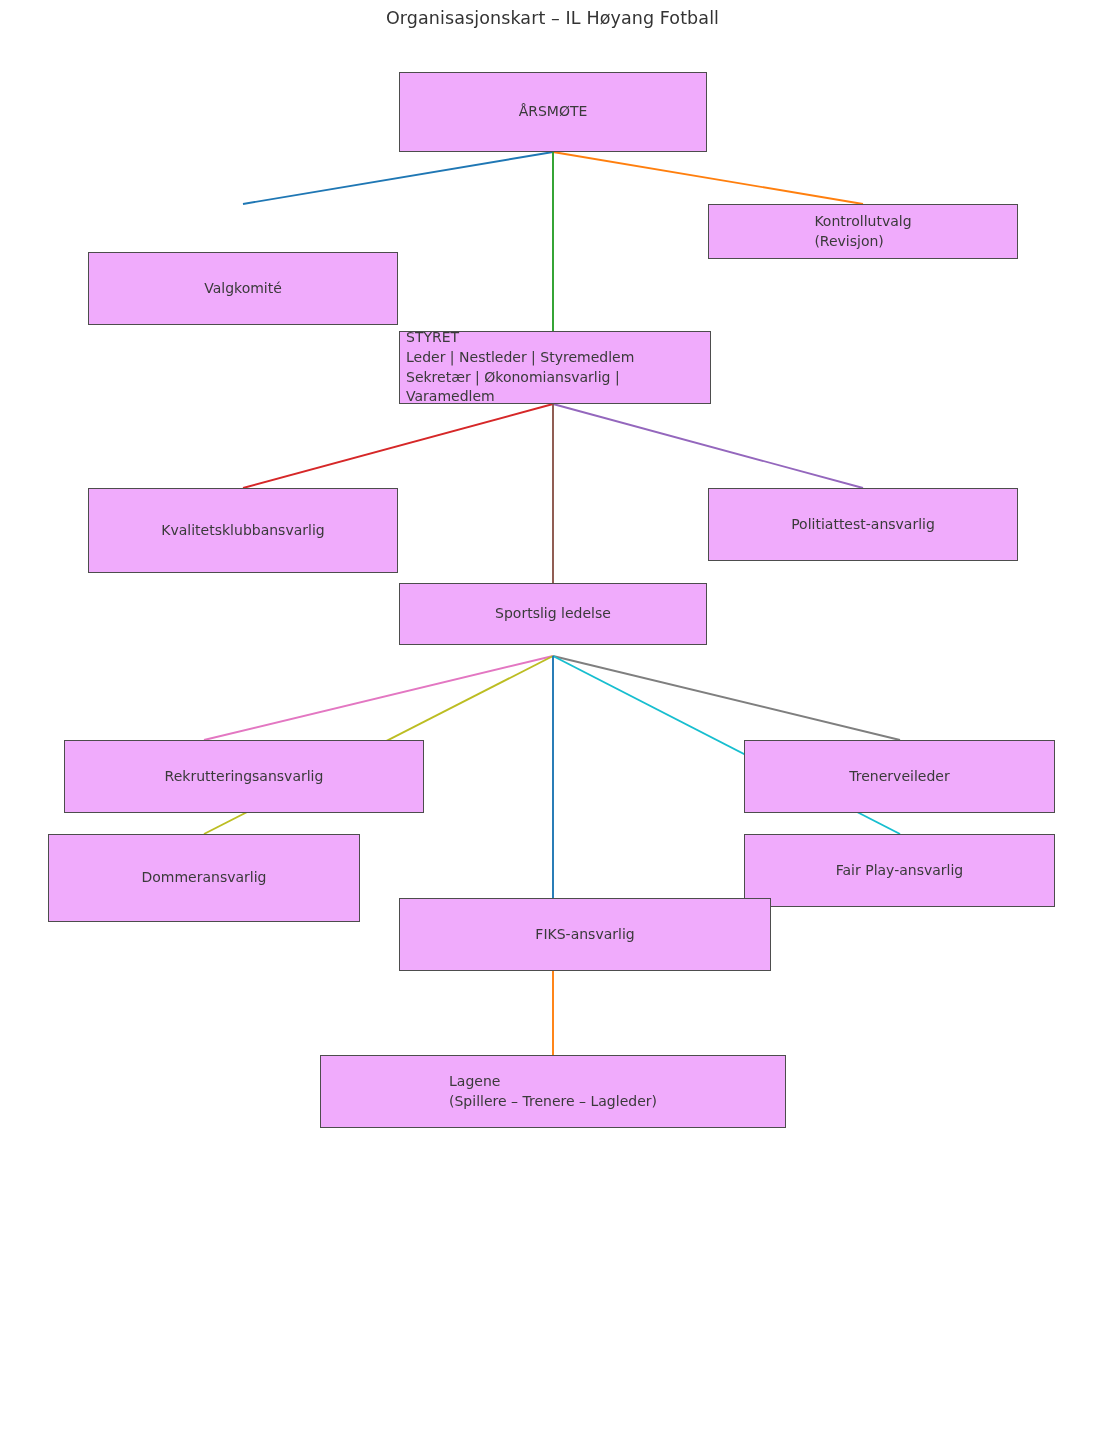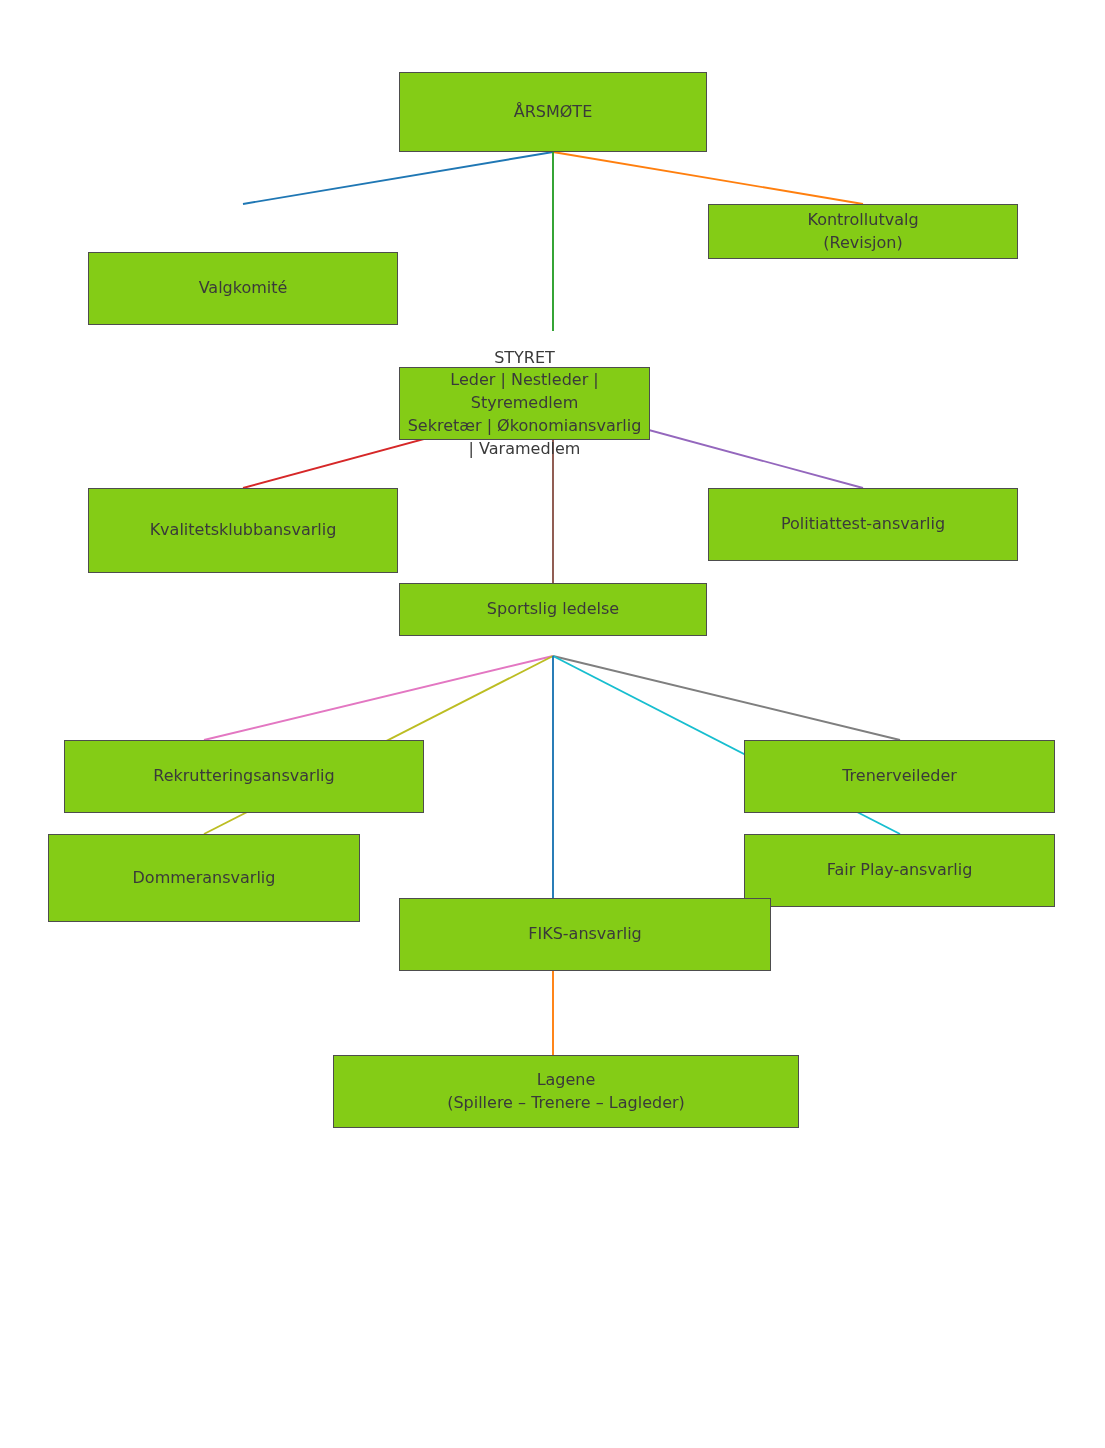--- a/index.html
+++ b/index.html
@@ -34,40 +34,41 @@
     text-align: center;
     font-size: 17.5px;
     color: #333333;
     letter-spacing: 0.1px;
     font-weight: 400;
   }
   .node-box {
     position: absolute;
     box-sizing: border-box;
     border: 1.4px solid #4d4d4d;
-    background: #84cc16;
+    background: #f0abfc;
     display: flex;
     align-items: center;
     justify-content: center;
-    text-align: center;
+    text-align: left;
     line-height: 1.42;
-    font-size: 16px;
+    font-size: 14px;
     color: #3a3a3a;
     z-index: 5;
   }
   .node-label {
     white-space: pre-line;
     padding: 0 6px;
   }
 </style>
 </head>
 <body>
 
 <div id="chart-root">
 
+  <div class="chart-title">Organisasjonskart – IL Høyang Fotball</div>
 
   <svg id="edge-layer" viewBox="0 0 1105 1448" xmlns="http://www.w3.org/2000/svg">
       <line x1="553" y1="152" x2="243" y2="204" stroke="#1f77b4" stroke-width="1.9" stroke-linecap="butt"></line>
       <line x1="553" y1="152" x2="863" y2="204" stroke="#ff7f0e" stroke-width="1.9" stroke-linecap="butt"></line>
       <line x1="553" y1="152" x2="553" y2="331" stroke="#2ca02c" stroke-width="1.9" stroke-linecap="butt"></line>
       <line x1="553" y1="404" x2="243" y2="488" stroke="#d62728" stroke-width="1.9" stroke-linecap="butt"></line>
       <line x1="553" y1="404" x2="863" y2="488" stroke="#9467bd" stroke-width="1.9" stroke-linecap="butt"></line>
       <line x1="553" y1="404" x2="553" y2="583" stroke="#8c564b" stroke-width="1.9" stroke-linecap="butt"></line>
       <line x1="553" y1="656" x2="204" y2="740" stroke="#e377c2" stroke-width="1.9" stroke-linecap="butt"></line>
       <line x1="553" y1="656" x2="900" y2="740" stroke="#7f7f7f" stroke-width="1.9" stroke-linecap="butt"></line>
@@ -81,48 +82,48 @@
       <div class="node-box" style="left: 399px; top: 72px; width: 308px; height: 80px;">
         <div class="node-label">ÅRSMØTE</div>
       </div>
       <div class="node-box" style="left: 88px; top: 204px; width: 310px; height: 73px; margin-top: 48px;">
         <div class="node-label">Valgkomité</div>
       </div>
       <div class="node-box" style="left: 708px; top: 204px; width: 310px; height: 55px;">
         <div class="node-label">Kontrollutvalg
 (Revisjon)</div>
       </div>
-      <div class="node-box" style="left: 399px; top: 331px; width: 251px; height: 73px; margin-top: 36px;">
+      <div class="node-box" style="left: 399px; top: 331px; width: 312px; height: 73px;">
         <div class="node-label">STYRET
 Leder | Nestleder | Styremedlem
 Sekretær | Økonomiansvarlig | Varamedlem</div>
       </div>
       <div class="node-box" style="left: 88px; top: 488px; width: 310px; height: 85px;">
         <div class="node-label">Kvalitetsklubbansvarlig</div>
       </div>
       <div class="node-box" style="left: 708px; top: 488px; width: 310px; height: 73px;">
         <div class="node-label">Politiattest-ansvarlig</div>
       </div>
-      <div class="node-box" style="left: 399px; top: 583px; width: 308px; height: 53px;">
+      <div class="node-box" style="left: 399px; top: 583px; width: 308px; height: 62px;">
         <div class="node-label">Sportslig ledelse</div>
       </div>
       <div class="node-box" style="left: 64px; top: 740px; width: 360px; height: 73px;">
         <div class="node-label">Rekrutteringsansvarlig</div>
       </div>
       <div class="node-box" style="left: 744px; top: 740px; width: 311px; height: 73px;">
         <div class="node-label">Trenerveileder</div>
       </div>
       <div class="node-box" style="left: 48px; top: 834px; width: 312px; height: 88px;">
         <div class="node-label">Dommeransvarlig</div>
       </div>
       <div class="node-box" style="left: 744px; top: 834px; width: 311px; height: 73px;">
         <div class="node-label">Fair Play-ansvarlig</div>
       </div>
       <div class="node-box" style="left: 399px; top: 898px; width: 372px; height: 73px;">
         <div class="node-label">FIKS-ansvarlig</div>
       </div>
-      <div class="node-box" style="left: 320px; top: 1055px; width: 466px; height: 73px; margin-left: 13px;">
+      <div class="node-box" style="left: 320px; top: 1055px; width: 466px; height: 73px;">
         <div class="node-label">Lagene
 (Spillere – Trenere – Lagleder)</div>
       </div>
     </div>
 
 </div>
 
 </body></html>

